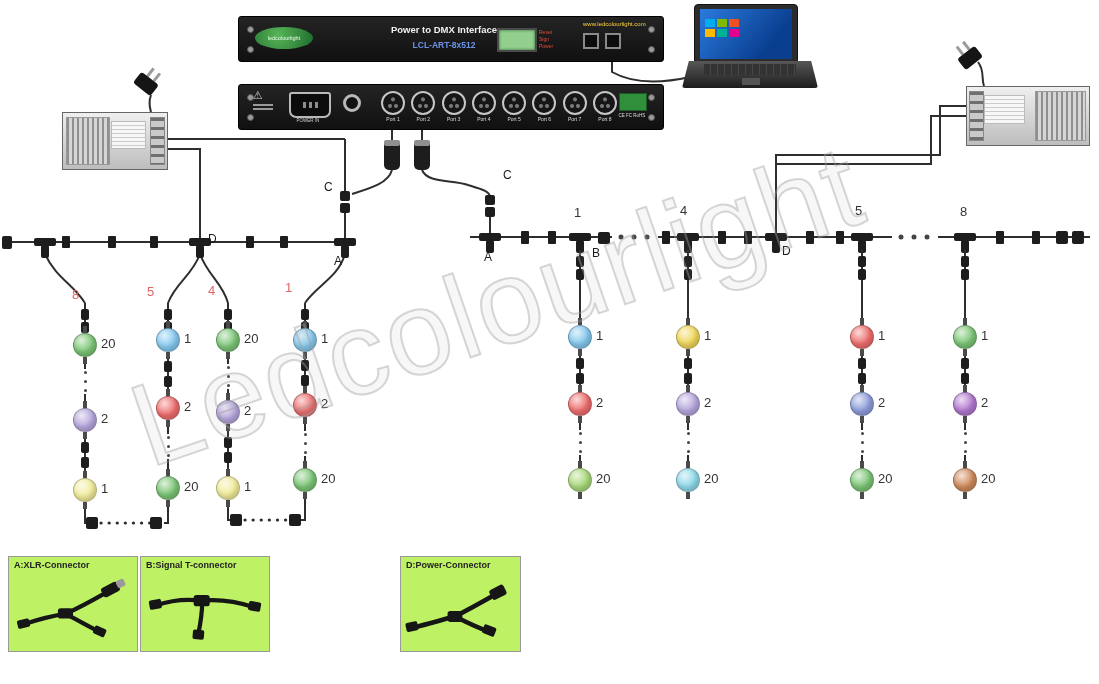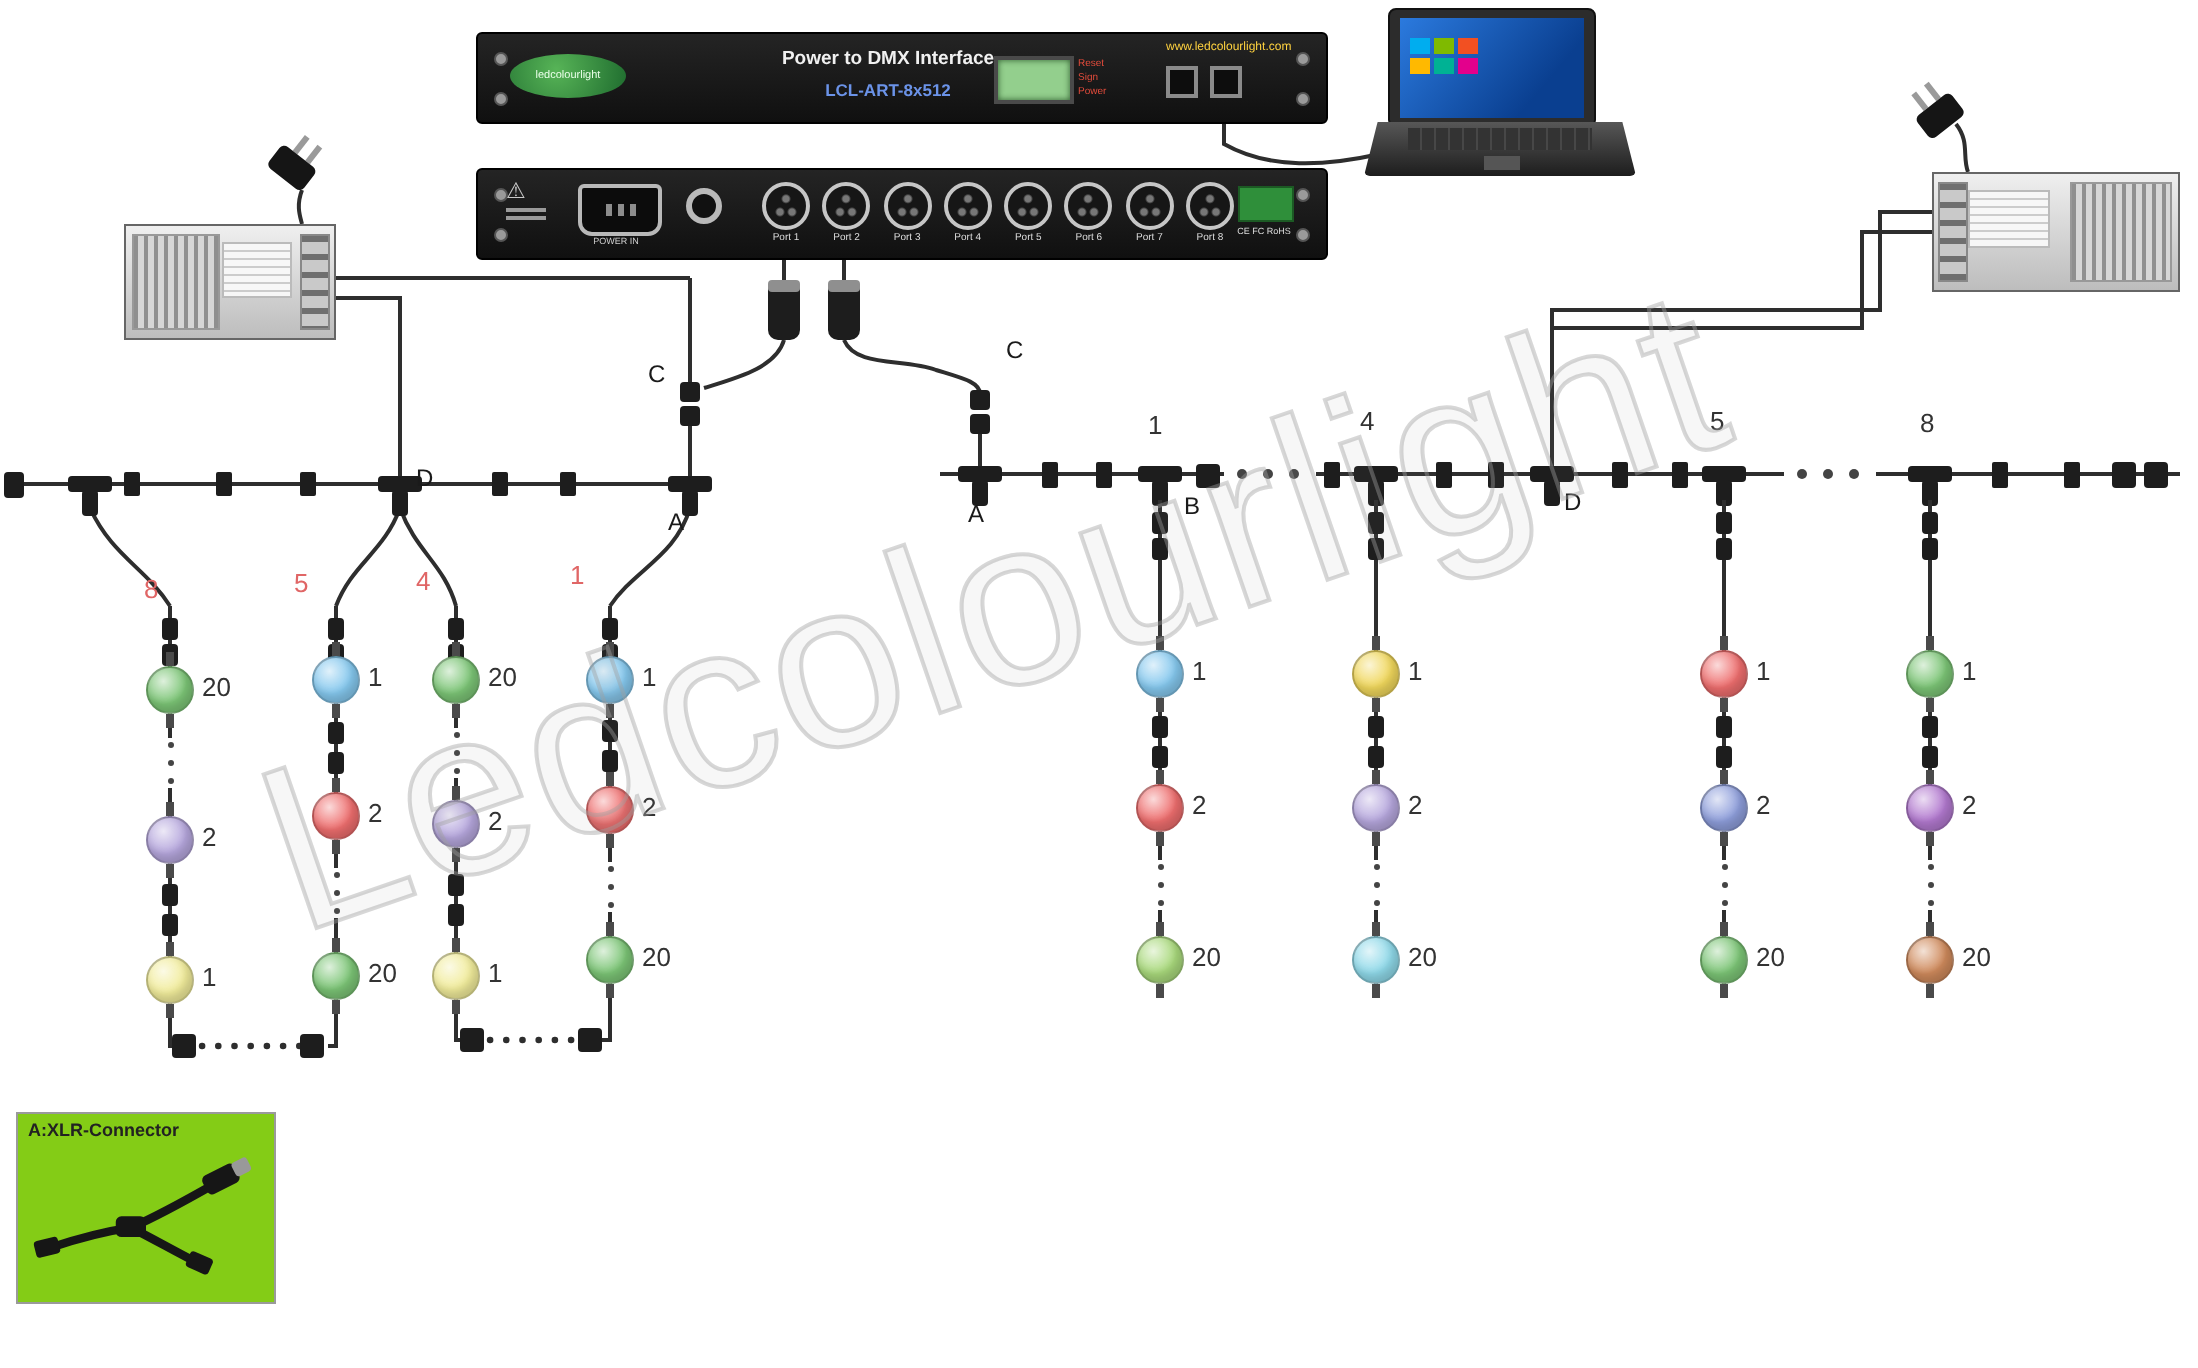--- a/index.html
+++ b/index.html
@@ -84,21 +84,21 @@
   .letter{font-size:12px;color:#1a1a1a;}
   .dots{display:flex;flex-direction:column;gap:6px;align-items:center;background:#fff;width:10px;padding:2px 0;box-sizing:border-box;}
   .dots .dot{position:static;width:3px;height:3px;border-radius:50%;background:#444;}
 
   
   .watermark{position:absolute;left:110px;top:205px;width:960px;z-index:6;pointer-events:none;
              font-size:118px;letter-spacing:2px;color:rgba(140,140,140,.07);
              -webkit-text-stroke:2px rgba(160,160,160,.42);transform:rotate(-19deg);}
 
   
-  .legend-box{position:absolute;top:556px;height:94px;border:1px solid #9a9a9a;background:#84cc16;z-index:2;}
+  .legend-box{position:absolute;top:556px;height:94px;border:1px solid #9a9a9a;background:#bef264;z-index:2;}
   .legend-label{position:absolute;top:3px;left:5px;font-size:9px;font-weight:bold;color:#222;}
   .legend-art{position:absolute;left:4px;top:20px;width:calc(100% - 8px);height:68px;}
 </style>
 </head>
 <body>
 
 <div id="canvas">
 
   <svg id="wires" width="1099" height="684" viewBox="0 0 1099 684">
     <g stroke="#2e2e2e" stroke-width="2" fill="none">
@@ -517,14 +517,46 @@
       </g>
       <g fill="#161616">
         <rect x="1" y="45" width="13" height="9" rx="2" transform="rotate(-14 7 49)"></rect>
         <rect x="44" y="33" width="16" height="11" rx="3"></rect>
         <rect x="90" y="8" width="19" height="11" rx="3" transform="rotate(-27 99 13)"></rect>
         <rect x="82" y="53" width="13" height="9" rx="2" transform="rotate(24 88 57)"></rect>
       </g>
       <rect x="106" y="3" width="9" height="8" rx="2" fill="#999" transform="rotate(-27 110 7)"></rect>
     </svg>
   </div>
+  <div class="legend-box" style="left:140px;width:128px;">
+    <div class="legend-label">B:Signal T-connector</div>
+    <svg class="legend-art" viewBox="0 0 120 72">
+      <g stroke="#161616" stroke-width="4.5" fill="none" stroke-linecap="round">
+        <path d="M8,30 C26,24 40,23 56,25"></path>
+          <path d="M56,25 C76,23 94,26 112,32"></path>
+          <path d="M57,27 C57,40 55,50 53,60"></path>
+      </g>
+      <g fill="#161616">
+        <rect x="1" y="24" width="13" height="10" rx="2" transform="rotate(-10 7 29)"></rect>
+        <rect x="106" y="26" width="13" height="10" rx="2" transform="rotate(10 112 31)"></rect>
+        <rect x="47" y="56" width="12" height="10" rx="2" transform="rotate(5 53 61)"></rect>
+        <rect x="48" y="19" width="17" height="12" rx="3"></rect>
+      </g>
+    </svg>
+  </div>
+  <div class="legend-box" style="left:400px;width:119px;">
+    <div class="legend-label">D:Power-Connector</div>
+    <svg class="legend-art" viewBox="0 0 120 72">
+      <g stroke="#161616" stroke-width="5" fill="none" stroke-linecap="round">
+        <path d="M8,54 C26,50 38,46 54,42"></path>
+          <path d="M54,42 C70,34 84,26 98,18"></path>
+          <path d="M54,42 C66,48 78,54 90,58"></path>
+      </g>
+      <g fill="#161616">
+        <rect x="1" y="48" width="13" height="10" rx="2" transform="rotate(-12 7 53)"></rect>
+        <rect x="46" y="36" width="16" height="12" rx="3"></rect>
+        <rect x="92" y="10" width="17" height="12" rx="3" transform="rotate(-27 100 16)"></rect>
+        <rect x="84" y="52" width="14" height="10" rx="2" transform="rotate(22 91 57)"></rect>
+      </g>
+    </svg>
+  </div>
 
 </div>
 
 </body></html>

